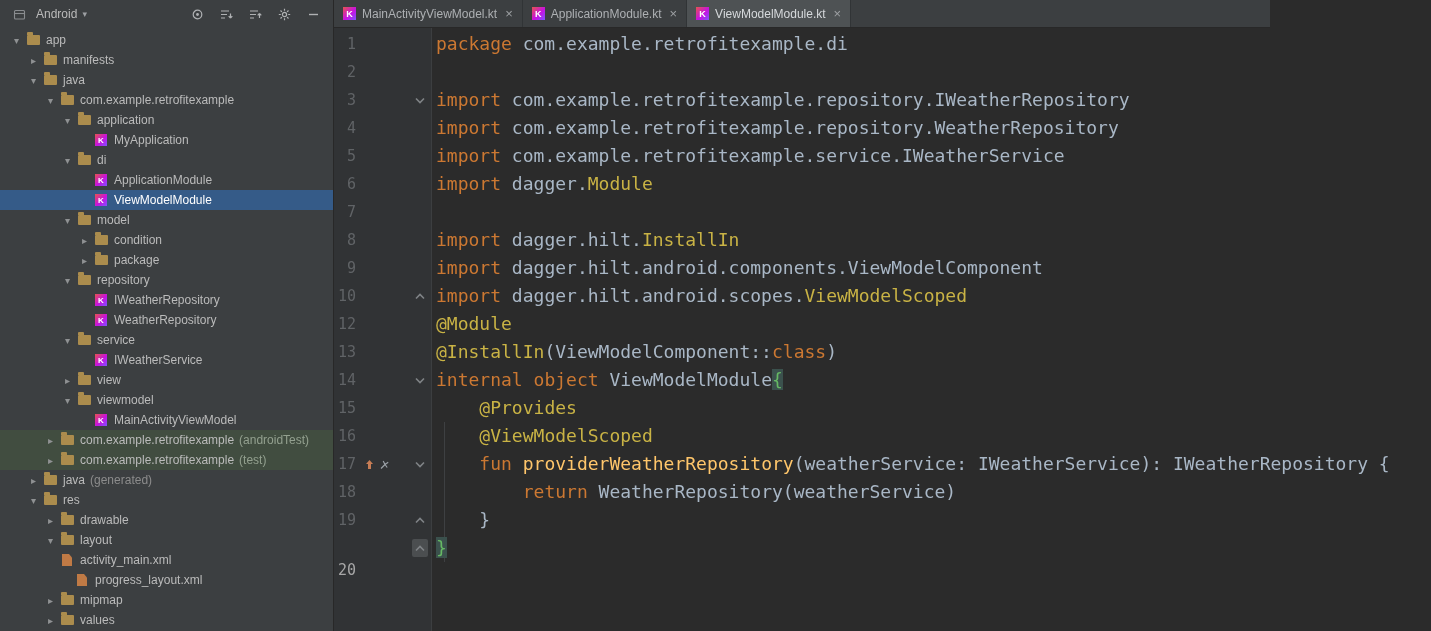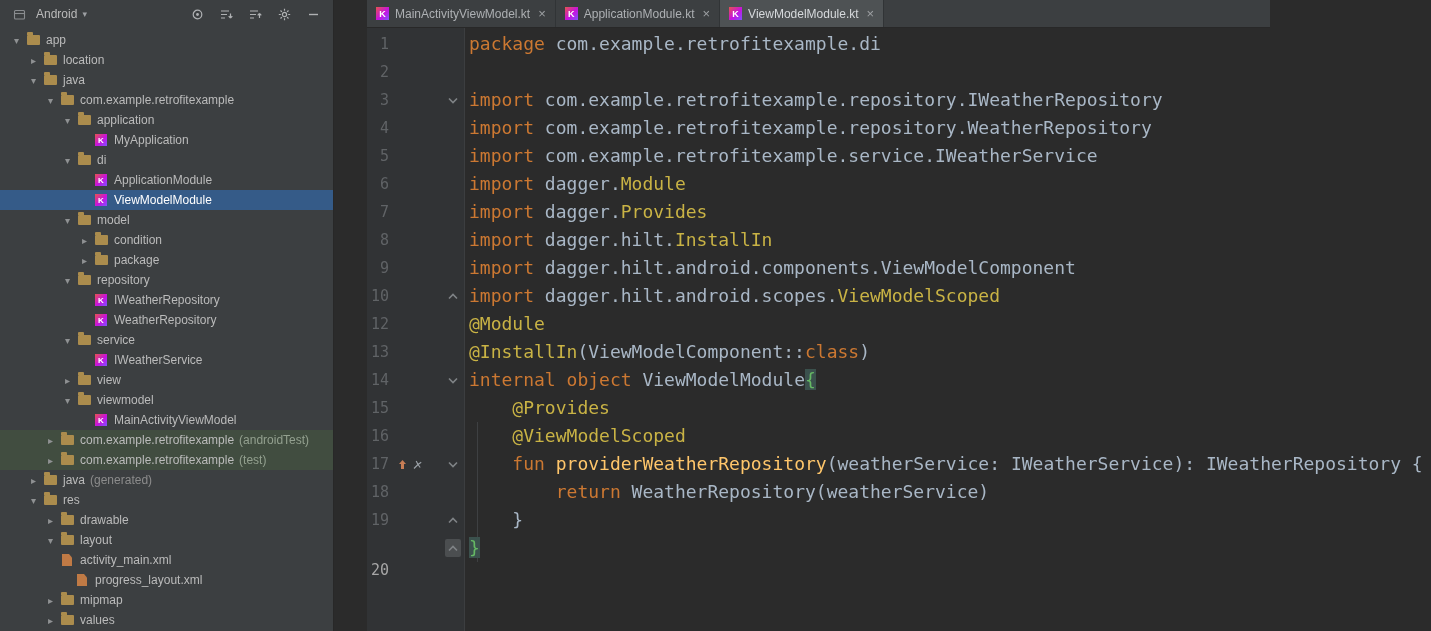--- a/index.html
+++ b/index.html
@@ -1,18 +1,18 @@
 <!DOCTYPE html>
 <html style="--panel_bg: #3c3f41; --editor_bg: #2b2b2b; --gutter_bg: #313335; --tab_active: #4e5254; --selection: #355b88; --test_bg: #414d40; --tree_txt: #bbbbbb; --folder: #ab8c4d; --kw: #cc7832; --ann: #c9b345; --fn: #ffc66b; --txt: #a9b7c6; --ln: #606366; --brace: #66b964; --brace_bg: #3b514d;"><head>
 <meta charset="utf-8">
 <style>
   * { box-sizing: border-box; margin: 0; padding: 0; }
   html,body { width:1431px; height:631px; overflow:hidden; background:#2b2b2b;
               font-family:"Liberation Sans", sans-serif; }
-  .app { position:relative; width:1270px; height:631px; display:flex;gap:33px; }
+  .app { position:relative; width:1270px; height:631px; display:flex; }
 
   
   .project-panel { flex:0 0 334px; width:334px; background:var(--panel_bg,#3c3f41);
                    border-right:1px solid #282828; display:flex; flex-direction:column; }
   .panel-header { height:28px; flex:0 0 28px; display:flex; align-items:center;
                   padding:0 8px 0 7px; gap:5px; color:#bbbbbb; font-size:12px; }
   .panel-title { color:#bbbbbb; cursor:default; }
   .hspacer { flex:1; }
   .hicon { width:24px; height:22px; display:flex; align-items:center; justify-content:center; }
   .dd-arrow { font-family:"DejaVu Sans",sans-serif; color:#9da0a3; font-size:9px; }
@@ -124,21 +124,21 @@
           <span class="ticon">
             <span class="ficon"></span>
           </span>
           <span>app</span>
         </div>
         <div class="row" style="padding-left: 25px;">
           <span class="chev">▸</span>
           <span class="ticon">
             <span class="ficon"></span>
           </span>
-          <span>location</span>
+          <span>manifests</span>
         </div>
         <div class="row" style="padding-left: 25px;">
           <span class="chev">▾</span>
           <span class="ticon">
             <span class="ficon"></span>
           </span>
           <span>java</span>
         </div>
         <div class="row" style="padding-left: 42px;">
           <span class="chev">▾</span>
@@ -394,21 +394,20 @@
           <div class="cl">
             <span class="ln">6</span>
             <span class="gicons"></span>
             <span class="fold"></span>
             <span class="codetext"><span class="kw">import</span><span class="pl"> dagger.</span><span class="ann">Module</span></span>
           </div>
           <div class="cl">
             <span class="ln">7</span>
             <span class="gicons"></span>
             <span class="fold"></span>
-            <span class="codetext"><span class="kw">import</span><span class="pl"> dagger.</span><span class="ann">Provides</span></span>
           </div>
           <div class="cl">
             <span class="ln">8</span>
             <span class="gicons"></span>
             <span class="fold"></span>
             <span class="codetext"><span class="kw">import</span><span class="pl"> dagger.hilt.</span><span class="ann">InstallIn</span></span>
           </div>
           <div class="cl">
             <span class="ln">9</span>
             <span class="gicons"></span>

